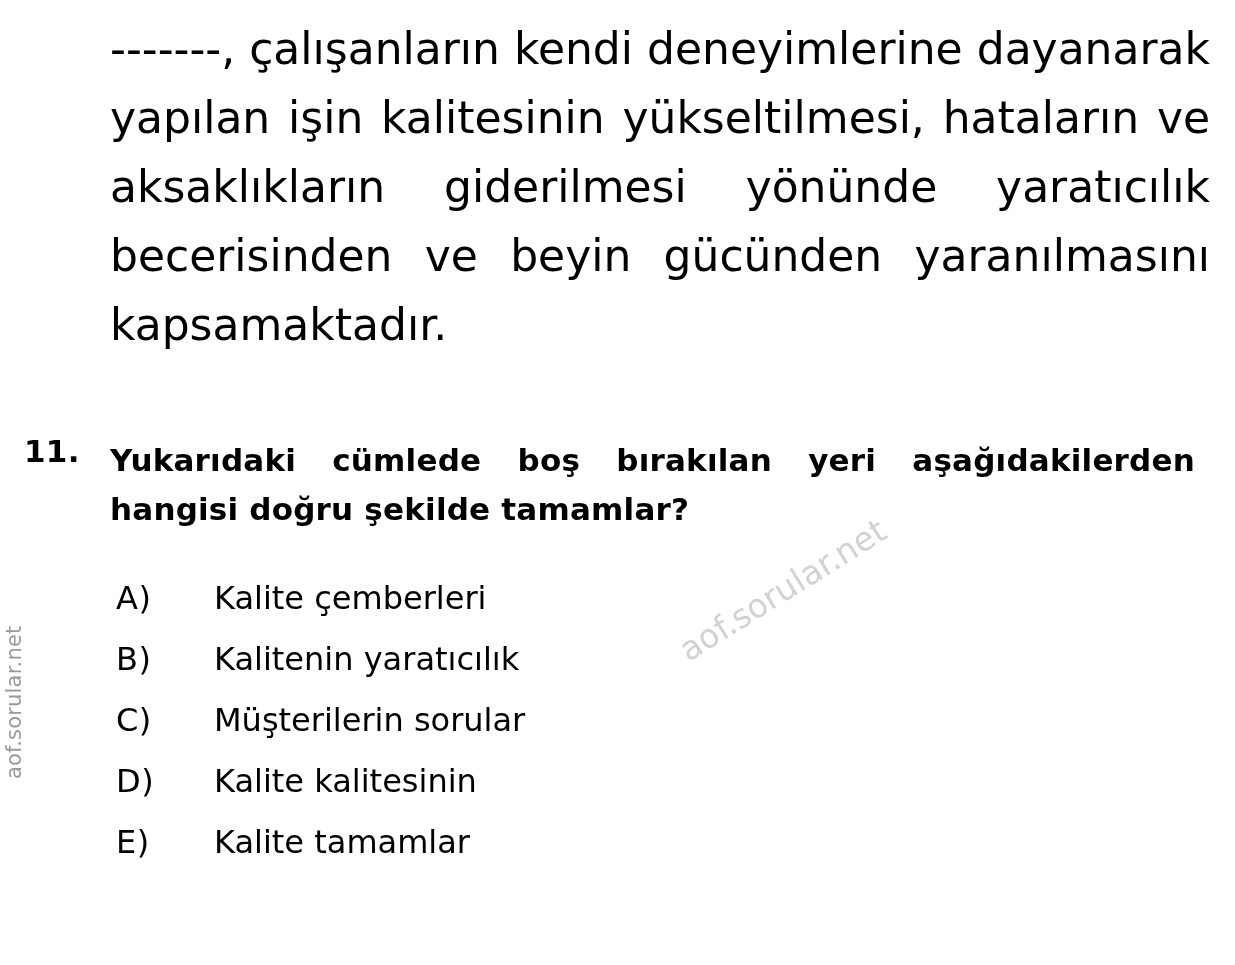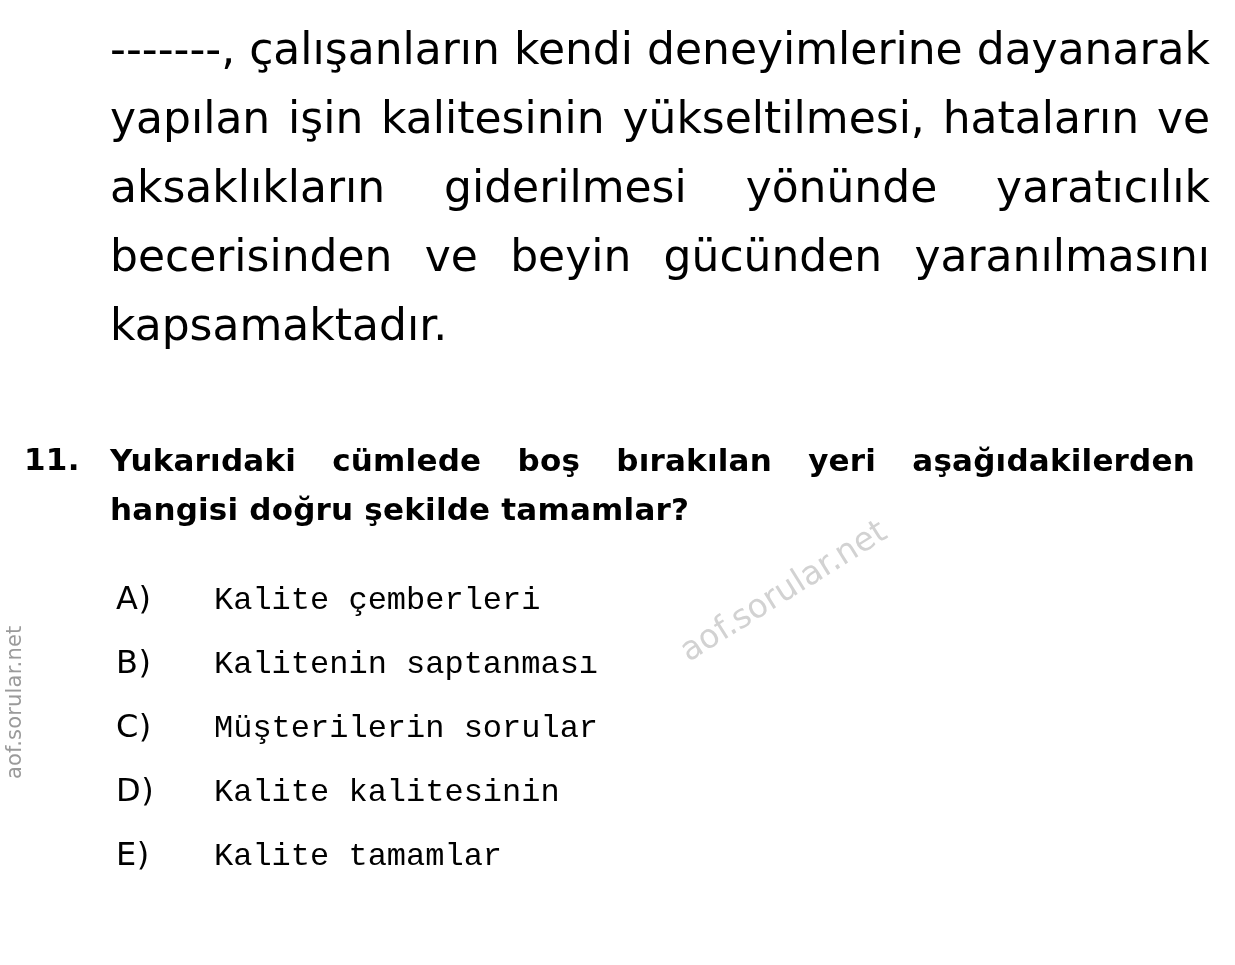--- a/index.html
+++ b/index.html
@@ -115,21 +115,20 @@
   }
 
   .option-letter {
     flex: 0 0 auto;
     width: 98px;
     letter-spacing: 0.5px;
   }
 
   .option-text {
     flex: 1 1 auto;
-    font-family: Liberation Mono, monospace;
   }
 </style>
 </head>
 <body>
 
 <div class="page">
 
   <div class="side-watermark">aof.sorular.net</div>
 
   <div class="diag-watermark">aof.sorular.net</div>
@@ -142,21 +141,21 @@
 
         <div class="q-prompt">Yukarıdaki cümlede boş bırakılan yeri aşağıdakilerden hangisi doğru şekilde tamamlar?</div>
 
         <div class="options">
           <div class="option">
             <span class="option-letter">A)</span>
             <span class="option-text">Kalite çemberleri</span>
           </div>
           <div class="option">
             <span class="option-letter">B)</span>
-            <span class="option-text">Kalitenin saptanması</span>
+            <span class="option-text">Kalitenin yaratıcılık</span>
           </div>
           <div class="option">
             <span class="option-letter">C)</span>
             <span class="option-text">Müşterilerin sorular</span>
           </div>
           <div class="option">
             <span class="option-letter">D)</span>
             <span class="option-text">Kalite kalitesinin</span>
           </div>
           <div class="option">

